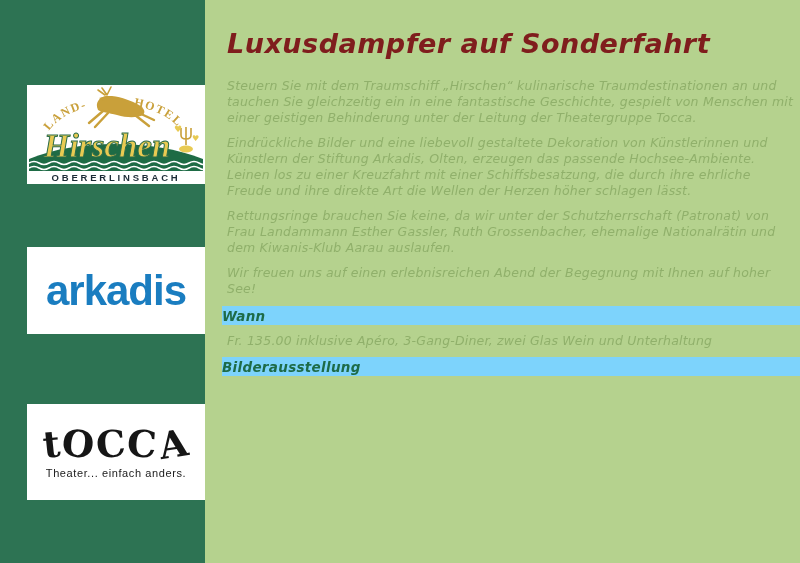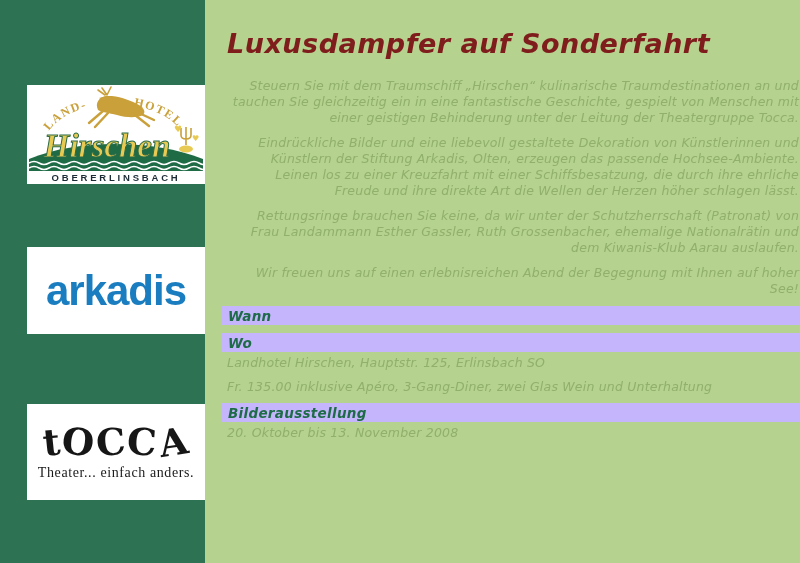--- a/index.html
+++ b/index.html
@@ -22,42 +22,42 @@
   .logo-box.tocca    { top:404px; height:96px; }
   .arkadis-text {
     font-family:"Liberation Sans", sans-serif; font-weight:bold;
     font-size:42px; letter-spacing:-1px; color:#1a7dc0; line-height:1;
   }
   .tocca-text {
     font-family:"DejaVu Serif", serif; font-weight:bold;
     font-size:37px; line-height:1; color:#161616; letter-spacing:2px;
   }
   .tocca-tagline {
-    font-family:Liberation Serif, serif; font-size:14px;
+    font-family:Liberation Sans, sans-serif; font-size:11px;
     color:#1a1a1a; margin-top:4px; letter-spacing:0.6px;
   }
   
   .content {
     flex:1; background:#b5d28e; padding-left:17px;
     font-style:italic; color:#90b06b;
   }
   .title {
     margin:28px 0 19px 5px;
     font-size:27px; line-height:1.15; font-weight:bold; font-style:italic;
     color:#7f1d1d; letter-spacing:0.5px;
   }
   .body-par {
     margin:0 0 9px 5px; width:572px;
-    font-size:12.5px; line-height:16px; letter-spacing:0.2px;text-align:right;
+    font-size:12.5px; line-height:16px; letter-spacing:0.2px;
   }
   .sections { margin-top:8px; }
   .section { margin-top:8px; }
   .section-bar {
-    background:#c4b5fd; height:19px; display:flex; align-items:center;
-    padding-left:6px;
+    background:#7dd3fc; height:19px; display:flex; align-items:center;
+    padding-left:0;
   }
   .section-label {
     font-size:13.5px; font-weight:bold; font-style:italic; color:#1e6b47;
     letter-spacing:0.3px;
   }
   .section-line {
     margin:3px 0 0 5px; font-size:12.5px; line-height:16px; letter-spacing:0.2px;
   }
   .res-link {
     color:#90b06b; text-decoration:underline; text-decoration-color:#7fa05c;
@@ -127,34 +127,27 @@
     <p class="body-par">Wir freuen uns auf einen erlebnisreichen Abend der Begegnung mit Ihnen auf hoher See!</p>
 
     <div class="sections">
 
       <div class="section">
         <div class="section-bar">
           <span class="section-label">Wann</span>
         </div>
       </div>
 
-      <div class="section">
-        <div class="section-bar">
-          <span class="section-label">Wo</span>
-        </div>
-        <div class="section-line">Landhotel Hirschen, Hauptstr. 125, Erlinsbach SO</div>
-      </div>
 
 
       <div class="section">
         <div class="section-line">Fr. 135.00 inklusive Apéro, 3-Gang-Diner, zwei Glas Wein und Unterhaltung</div>
       </div>
 
       <div class="section">
         <div class="section-bar">
           <span class="section-label">Bilderausstellung</span>
         </div>
-        <div class="section-line">20. Oktober bis 13. November 2008</div>
       </div>
 
     </div>
   </div>
 </div>
 
 </body></html>

